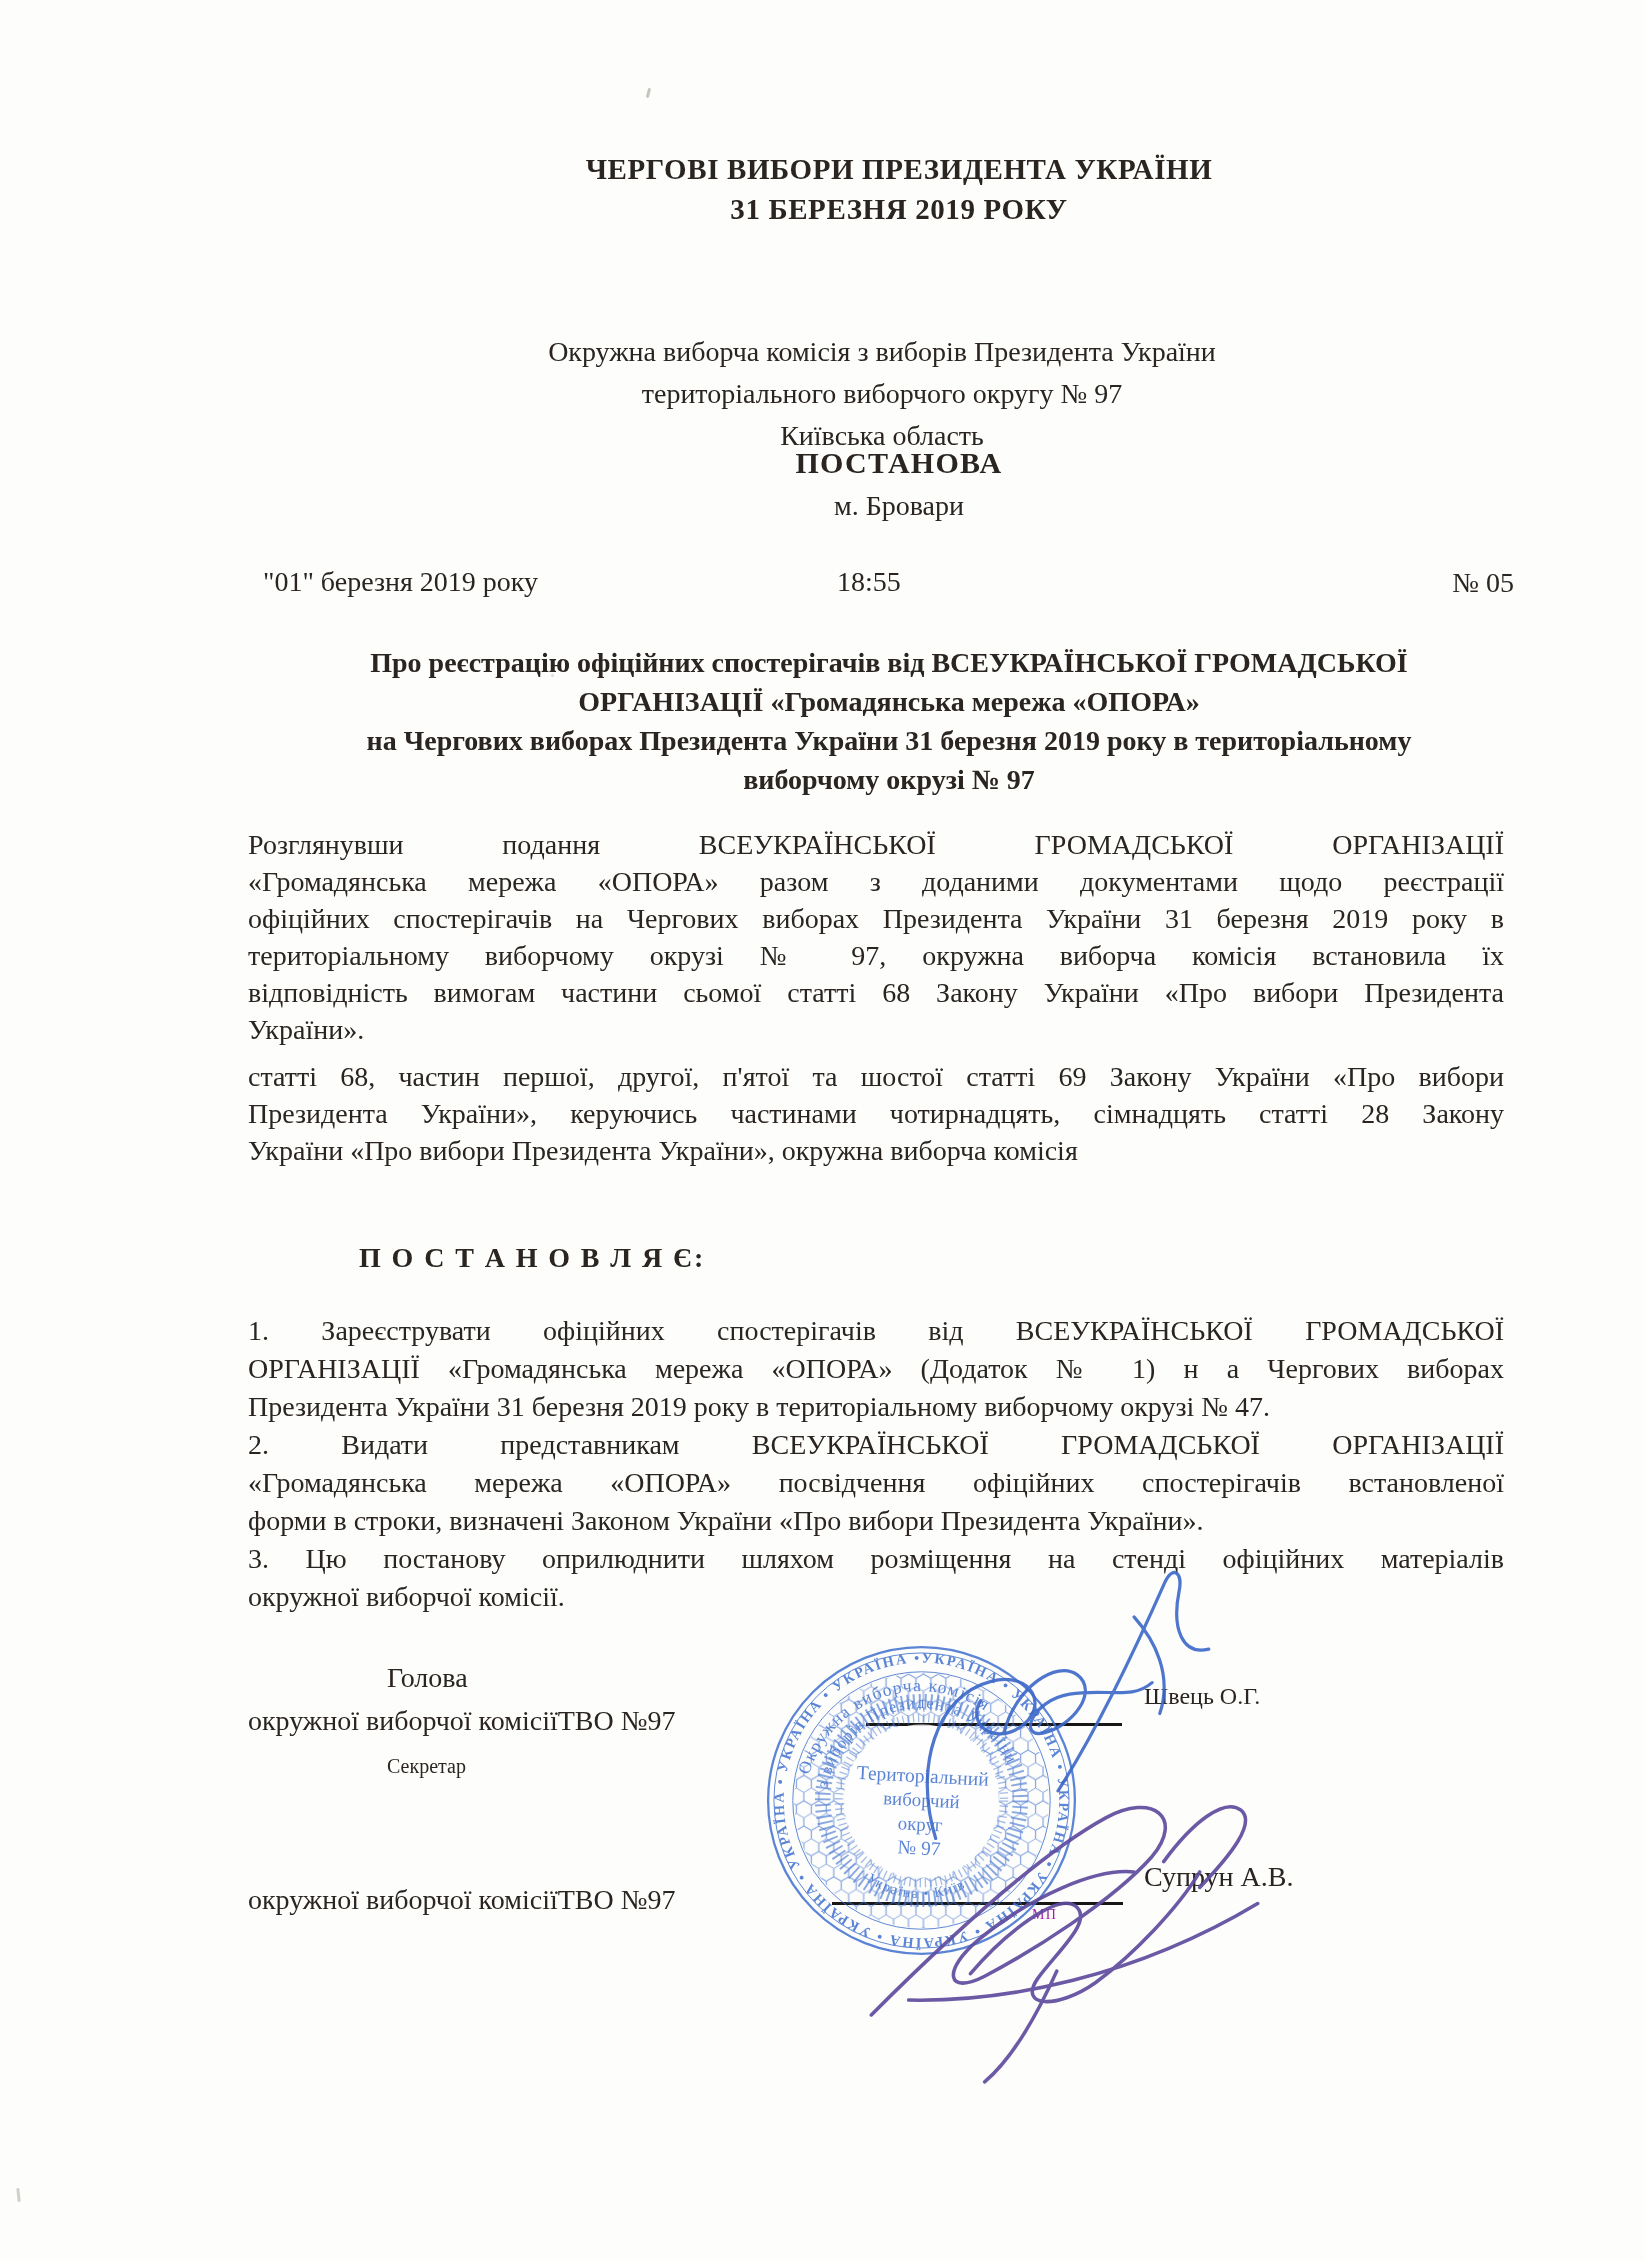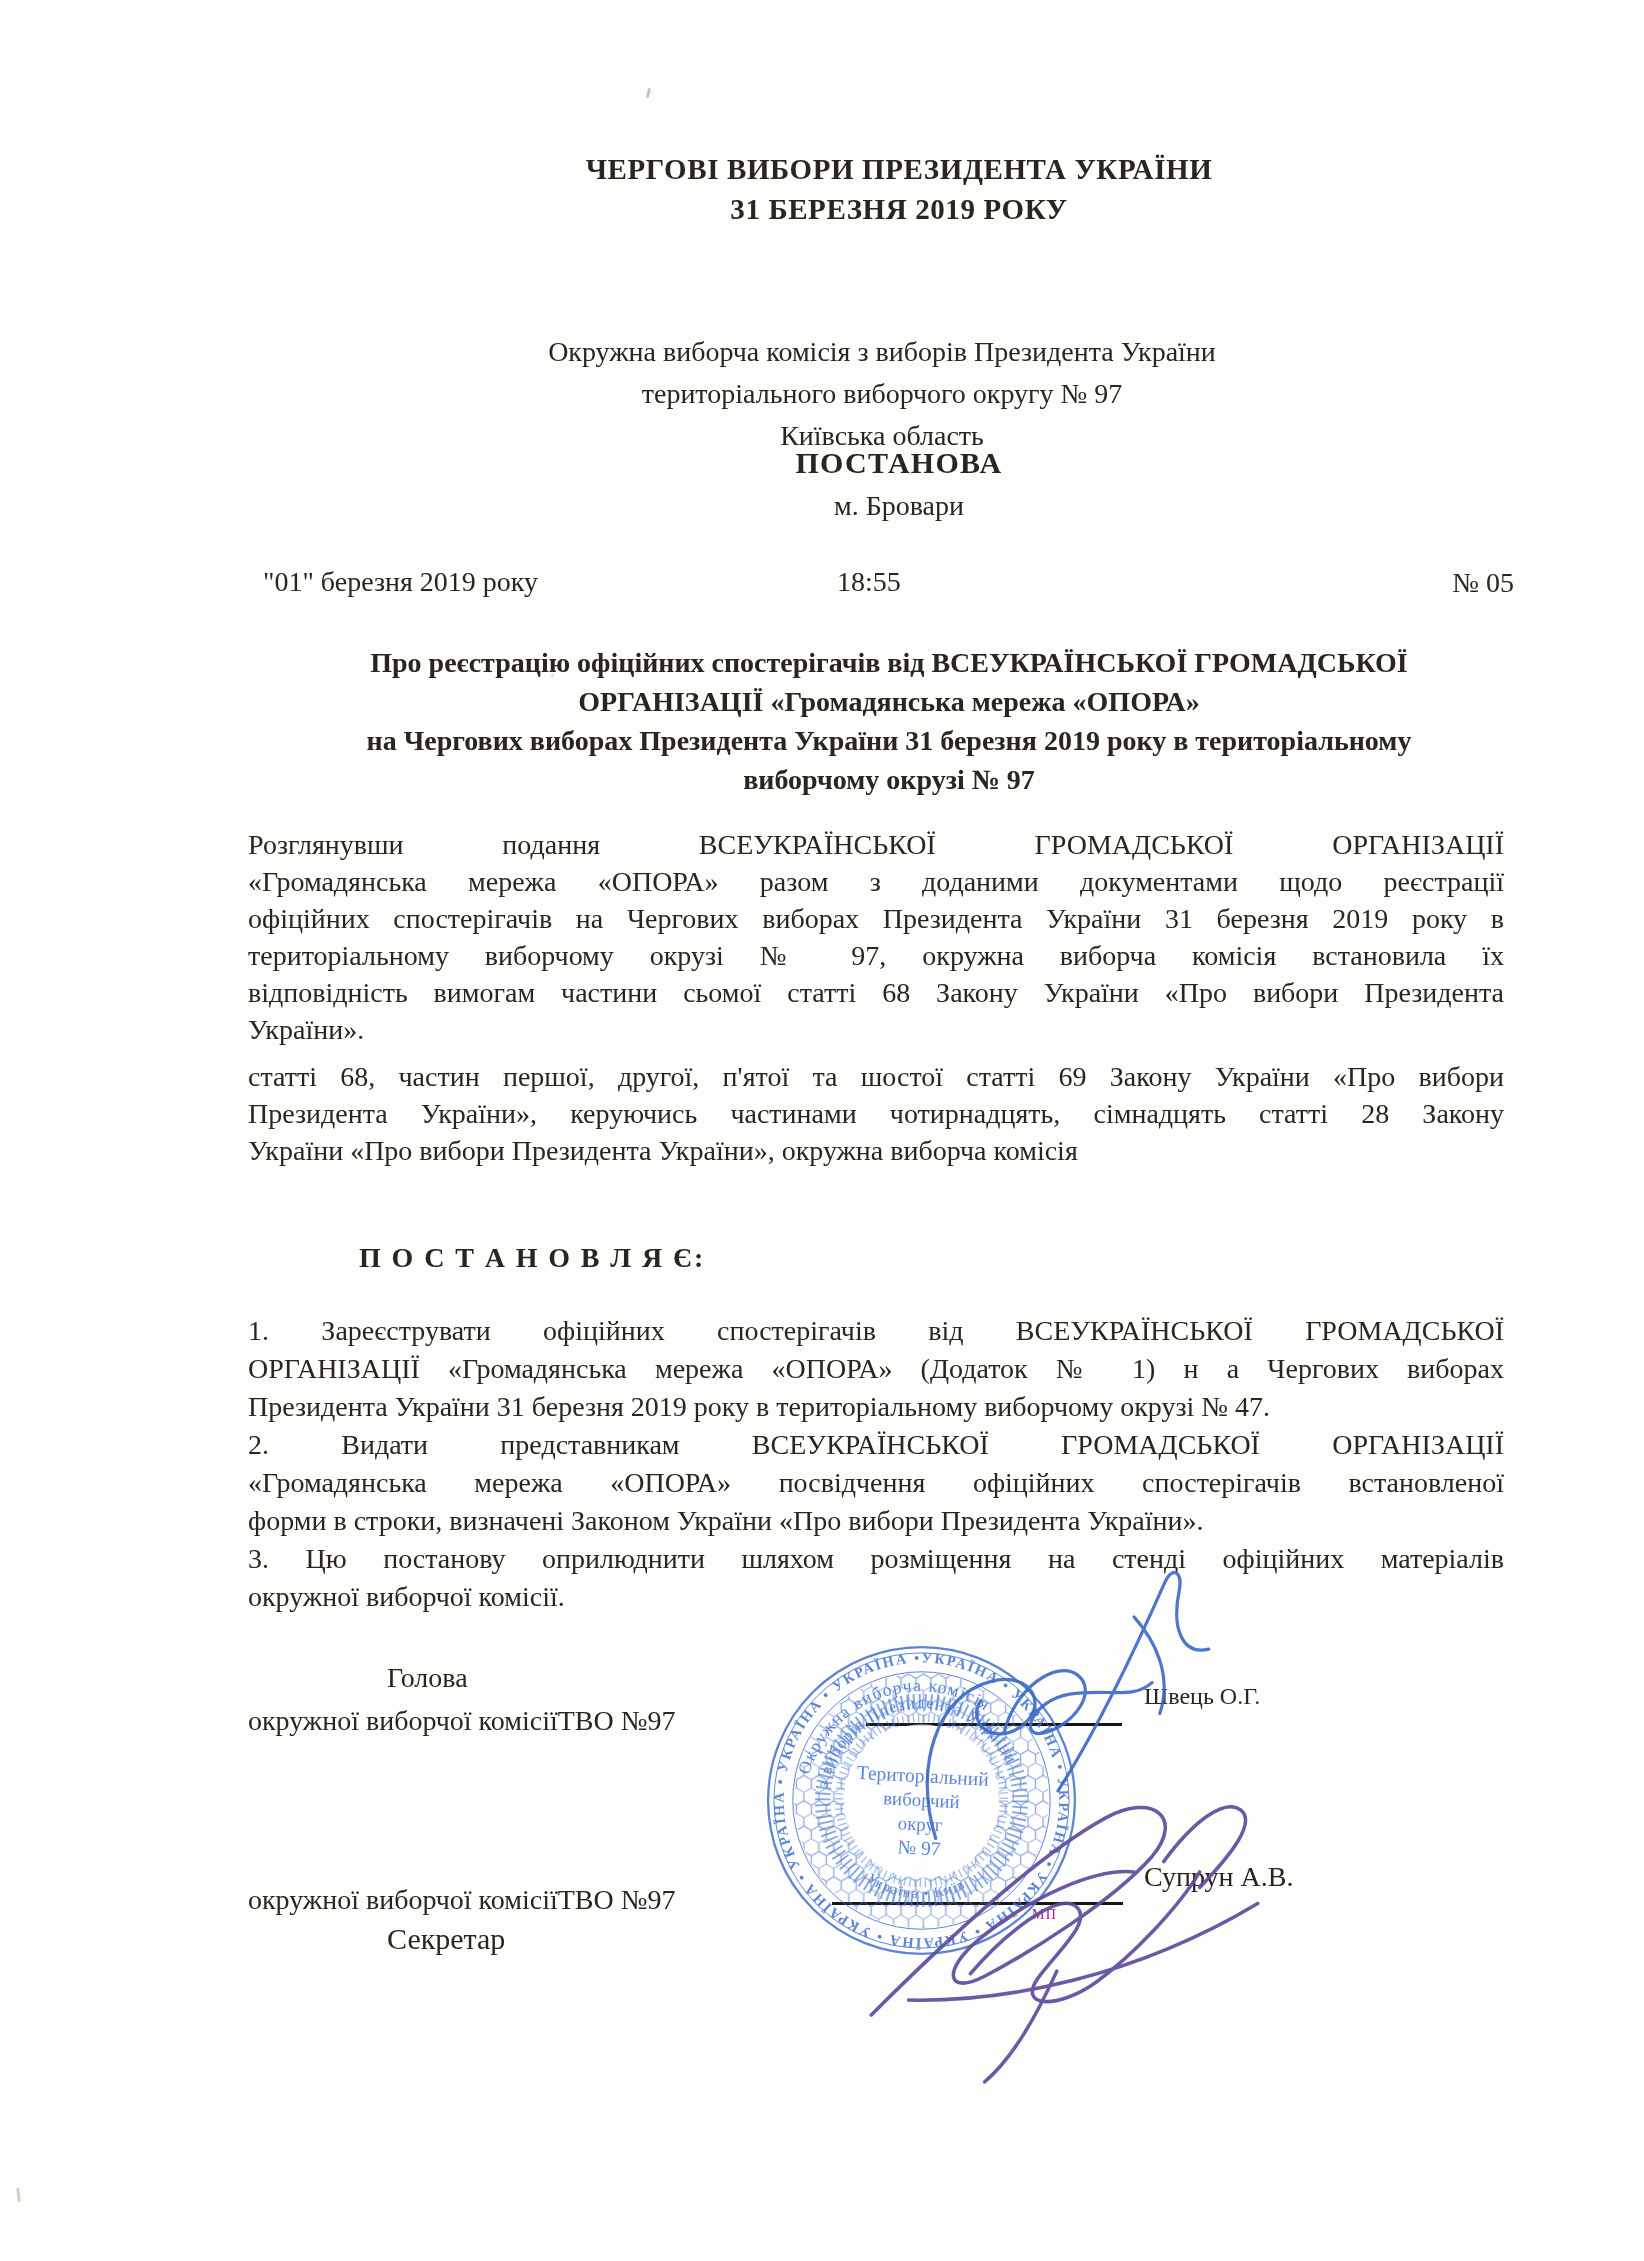--- a/index.html
+++ b/index.html
@@ -37,21 +37,21 @@
 
   .resolve-heading{top:1242px;left:359px;font-size:28px;font-weight:bold;letter-spacing:1.9px;}
 
   .items-block{top:1312px;left:248px;width:1256px;font-size:28px;}
   .items-block div{line-height:38px;}
   .items-block .jl{text-align:justify;text-align-last:justify;}
   .items-block .ll{text-align:left;}
 
   .sig-role-head{top:1662px;left:248px;width:773px;font-size:28px;}
   .sig-org-head{top:1705px;left:248px;font-size:28px;}
-  .sig-role-sec{top:1922px;left:248px;width:773px;font-size:30px;}
+  .sig-role-sec{top:1755px;left:248px;width:773px;font-size:20px;}
   .sig-org-sec{top:1884px;left:248px;font-size:28px;}
   .role-indent{padding-left:139px;}
   .tvo{}
   .sig-line-1{top:1723px;left:866px;width:256px;height:2.6px;background:#191715;}
   .sig-line-2{top:1902px;left:832px;width:291px;height:2.6px;background:#191715;}
   .sig-name-head{top:1683px;left:1144px;font-size:24px;}
   .sig-name-sec{top:1861px;left:1144px;font-size:28px;}
   .mp-label{top:1907px;left:1032px;font-size:14px;color:#a21caf;letter-spacing:1.3px;}
 
   .stamp-svg{top:1638px;left:759px;width:325px;height:325px;}

